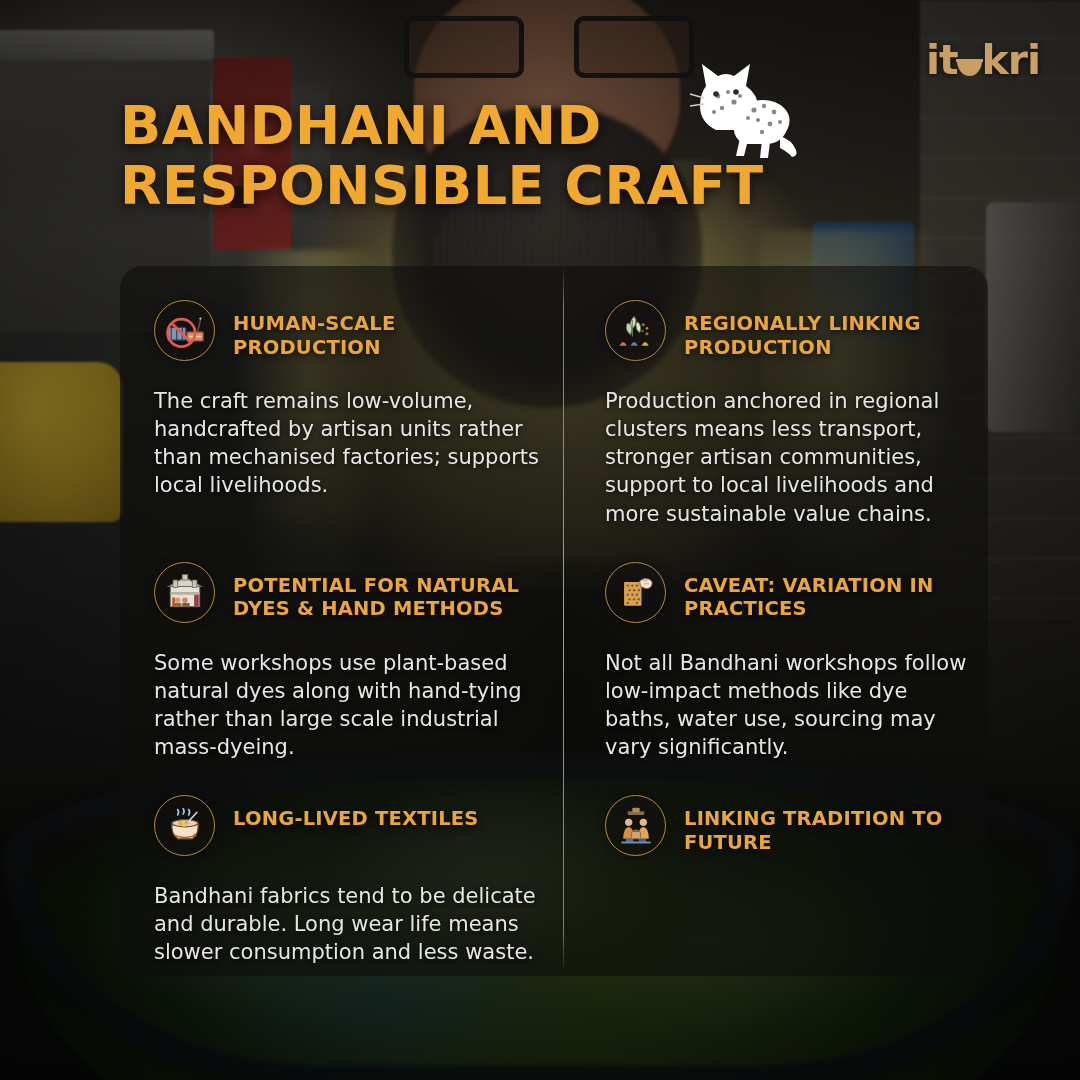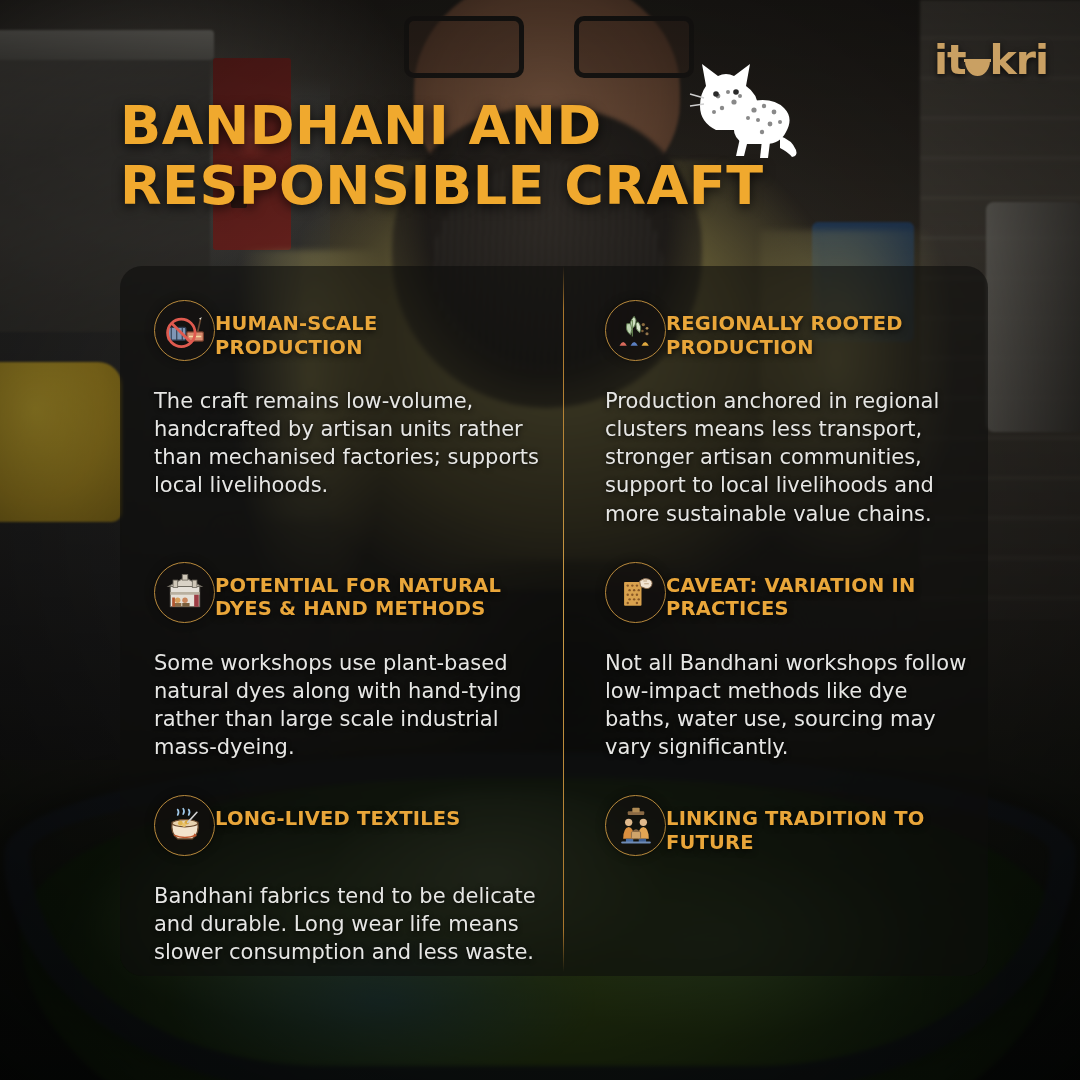--- a/index.html
+++ b/index.html
@@ -183,21 +183,21 @@
   
   .bg-vignette {
     position: absolute; inset: 0;
     background:
       linear-gradient(180deg, rgba(0,0,0,0.42) 0%, rgba(0,0,0,0.30) 22%, rgba(0,0,0,0.46) 60%, rgba(0,0,0,0.58) 100%),
       radial-gradient(ellipse 85% 75% at 50% 45%, rgba(0,0,0,0) 40%, rgba(0,0,0,0.55) 100%);
   }
 
   
   .logo {
-    position: absolute; right: 32px; top: 40px;
+    position: absolute; right: 40px; top: 40px;
     font-size: 41px; font-weight: 800; letter-spacing: -1px;
     color: #C9A063;
     font-family: "DejaVu Sans", sans-serif;
     text-shadow: 0 2px 6px rgba(0,0,0,.7);
     line-height: 1;
   }
   .logo .basket {
     display: inline-block; position: relative; width: .62em; height: .62em;
     vertical-align: -0.04em; margin: 0 -0.02em;
   }
@@ -245,21 +245,21 @@
     position: absolute; inset: 0;
     display: grid;
     grid-template-columns: 443px 425px;
     grid-template-rows: repeat(3, 1fr);
   }
 
   .card { position: relative; padding: 34px 32px 0 32px; }
   .card.left  { padding-left: 34px; padding-right: 18px; }
   .card.right { padding-left: 42px; padding-right: 20px; }
 
-  .card-head { display: flex; align-items: flex-start; }
+  .card-head { display: flex; align-items: flex-start; gap: 18px; }
 
   .icon-badge {
     flex: 0 0 auto;
     width: 61px; height: 61px; border-radius: 50%;
     border: 1.6px solid #B8893C;
     background: rgba(20,17,14,0.55);
     display: flex; align-items: center; justify-content: center;
     overflow: hidden;
     box-shadow: 0 0 10px rgba(0,0,0,.45);
   }
@@ -396,21 +396,21 @@
               <path d="M20 12 L20 30" stroke="#6b8a56" stroke-width="1.2"></path>
               <circle cx="32" cy="17" r="1.8" fill="#8a6b3f"></circle>
               <circle cx="36" cy="21" r="1.5" fill="#a98a55"></circle>
               <circle cx="31" cy="24" r="1.4" fill="#7b5e36"></circle>
               <circle cx="36" cy="27" r="1.7" fill="#93744a"></circle>
               <path d="M6 40 Q10 32 14 40 Z" fill="#d96a5c"></path>
               <path d="M18 40 Q22 32 26 40 Z" fill="#5b7fc0"></path>
               <path d="M30 40 Q34 32 38 40 Z" fill="#e0a93f"></path>
             </svg>
           </div>
-          <div class="card-title">REGIONALLY ROOTED PRODUCTION</div>
+          <div class="card-title">REGIONALLY LINKING PRODUCTION</div>
         </div>
         <p class="card-body">Production anchored in regional clusters means less transport, stronger artisan communities, support to local livelihoods and more sustainable value chains.</p>
       </div>
 
       <div class="card left">
         <div class="card-head">
           <div class="icon-badge">
             <svg viewBox="0 0 48 48">
               <rect x="8" y="18" width="32" height="22" fill="#e5e0d8" stroke="#6f6a60" stroke-width="1.1"></rect>
               <path d="M6 18 L24 8 L42 18 Z" fill="#d9d2c6" stroke="#6f6a60" stroke-width="1.1"></path>

